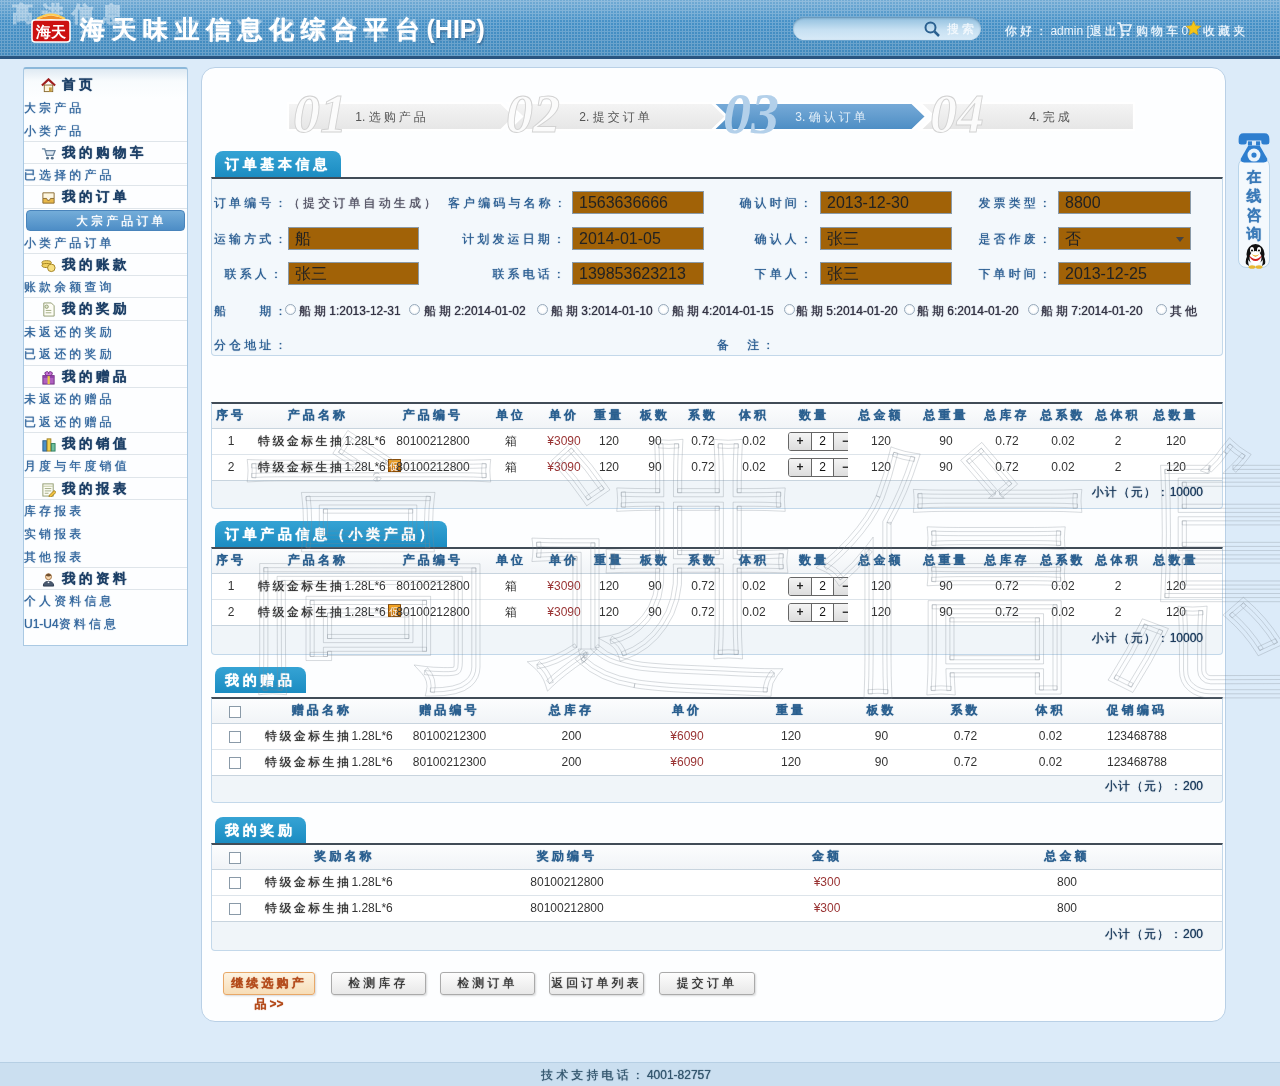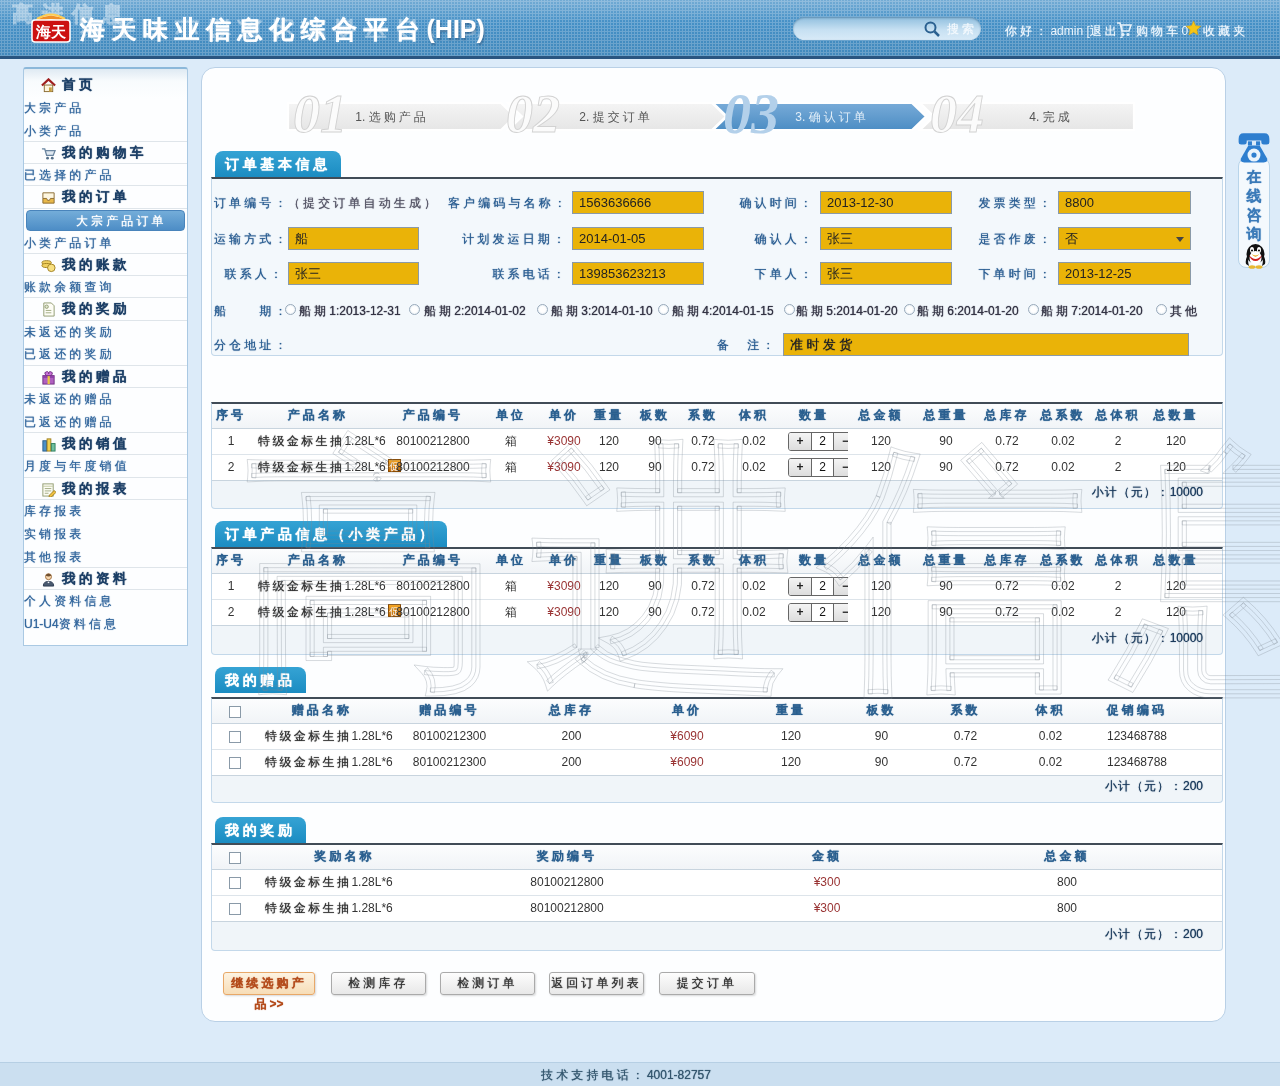--- a/index.html
+++ b/index.html
@@ -36,21 +36,21 @@
 #sidebar li .ico{position:absolute;left:17px;top:4px;width:15px;height:15px}
 #sidebar li.sel{background:linear-gradient(180deg,#74add9,#4d8dc6);border-radius:4px;color:#fff;margin:8px 2px;height:21px;line-height:21px;padding-left:49px;border:1px solid #4984bb;margin-top:1px;margin-bottom:0.8px;letter-spacing:.26em}
 
 #main{position:absolute;left:201px;top:67px;width:1025px;height:955px;background:#fdfeff;border:1px solid #b9d0e6;border-radius:14px}
 
 .tab{position:absolute;left:13px;height:26px;background:linear-gradient(180deg,#35a3d4,#1b8cc2);border-radius:8px 8px 0 0;color:#fff;font-size:14px;font-weight:bold;line-height:26px;padding:0 10px;z-index:2;letter-spacing:.26em}
 .box{position:absolute;left:9px;width:1012px;background:#f3f8fc;border:1px solid #c3d8ea;border-top:2px solid #414c57;border-radius:0 0 4px 4px}
 .box.white{background:#f0f5f9}
 
 .flabel{position:absolute;font-size:12px;color:#2b5e92;text-align:right;white-space:nowrap;letter-spacing:.26em;}
-.finput{position:absolute;height:23px;background:#eab308;border:1px solid #8a9aa8;font-size:13px;color:#222;line-height:21px;padding-left:6px;white-space:nowrap}
+.finput{position:absolute;height:23px;background:#a16207;border:1px solid #8a9aa8;font-size:16px;color:#222;line-height:21px;padding-left:6px;white-space:nowrap}
 .fsel .arr{position:absolute;right:6px;top:9px;width:0;height:0;border-left:4px solid transparent;border-right:4px solid transparent;border-top:5px solid #444}
 .radio{position:absolute;width:11px;height:11px;border:1px solid #9ab;border-radius:50%;background:radial-gradient(#fff 40%,#dde8f0)}
 .rlbl{position:absolute;font-size:12px;color:#334;white-space:nowrap}
 
 table{border-collapse:collapse;table-layout:fixed;width:100%;font-size:12px}
 th{color:#2a5f8f;font-weight:bold;height:24px;letter-spacing:.26em;background:linear-gradient(180deg,#fcfdfe,#f1f4f7);border-bottom:1px solid #c8d4de;text-align:center;overflow:hidden}
 td{height:26px;background:#fff;border-bottom:1px solid #dde4ea;text-align:center;color:#333;overflow:hidden}
 tr.last td{border-bottom:1px solid #c8d4de}
 .prod td:last-child,.prod th:last-child{padding-right:16px}
 .nameL{text-align:left;padding-left:8px;white-space:nowrap;overflow:visible}
@@ -242,21 +242,20 @@
       <div class="rlbl" style="left:584px;top:124px"><span class="cj">船期</span>5:2014-01-20</div>
   <div class="radio" style="left:692px;top:125px"></div>
       <div class="rlbl" style="left:705px;top:124px"><span class="cj">船期</span>6:2014-01-20</div>
   <div class="radio" style="left:816px;top:125px"></div>
       <div class="rlbl" style="left:829px;top:124px"><span class="cj">船期</span>7:2014-01-20</div>
   <div class="radio" style="left:944px;top:125px"></div>
       <div class="rlbl cj" style="left:958px;top:124px">其他</div>
 
   <div class="flabel" style="left:2px;top:158px;width:66px">分仓地址：</div>
   <div class="flabel" style="left:505px;top:158px;width:57px">备　注：</div>
-  <div class="finput" style="left:571px;top:154px;width:406px"><span class="cj">准时发货</span></div>
  </div>
 
  <div class="box white" style="top:334px;height:107px">
   <table class="prod">
    <colgroup>
           <col style="width:38px">
           <col style="width:136px">
           <col style="width:94px">
           <col style="width:62px">
           <col style="width:44px">

